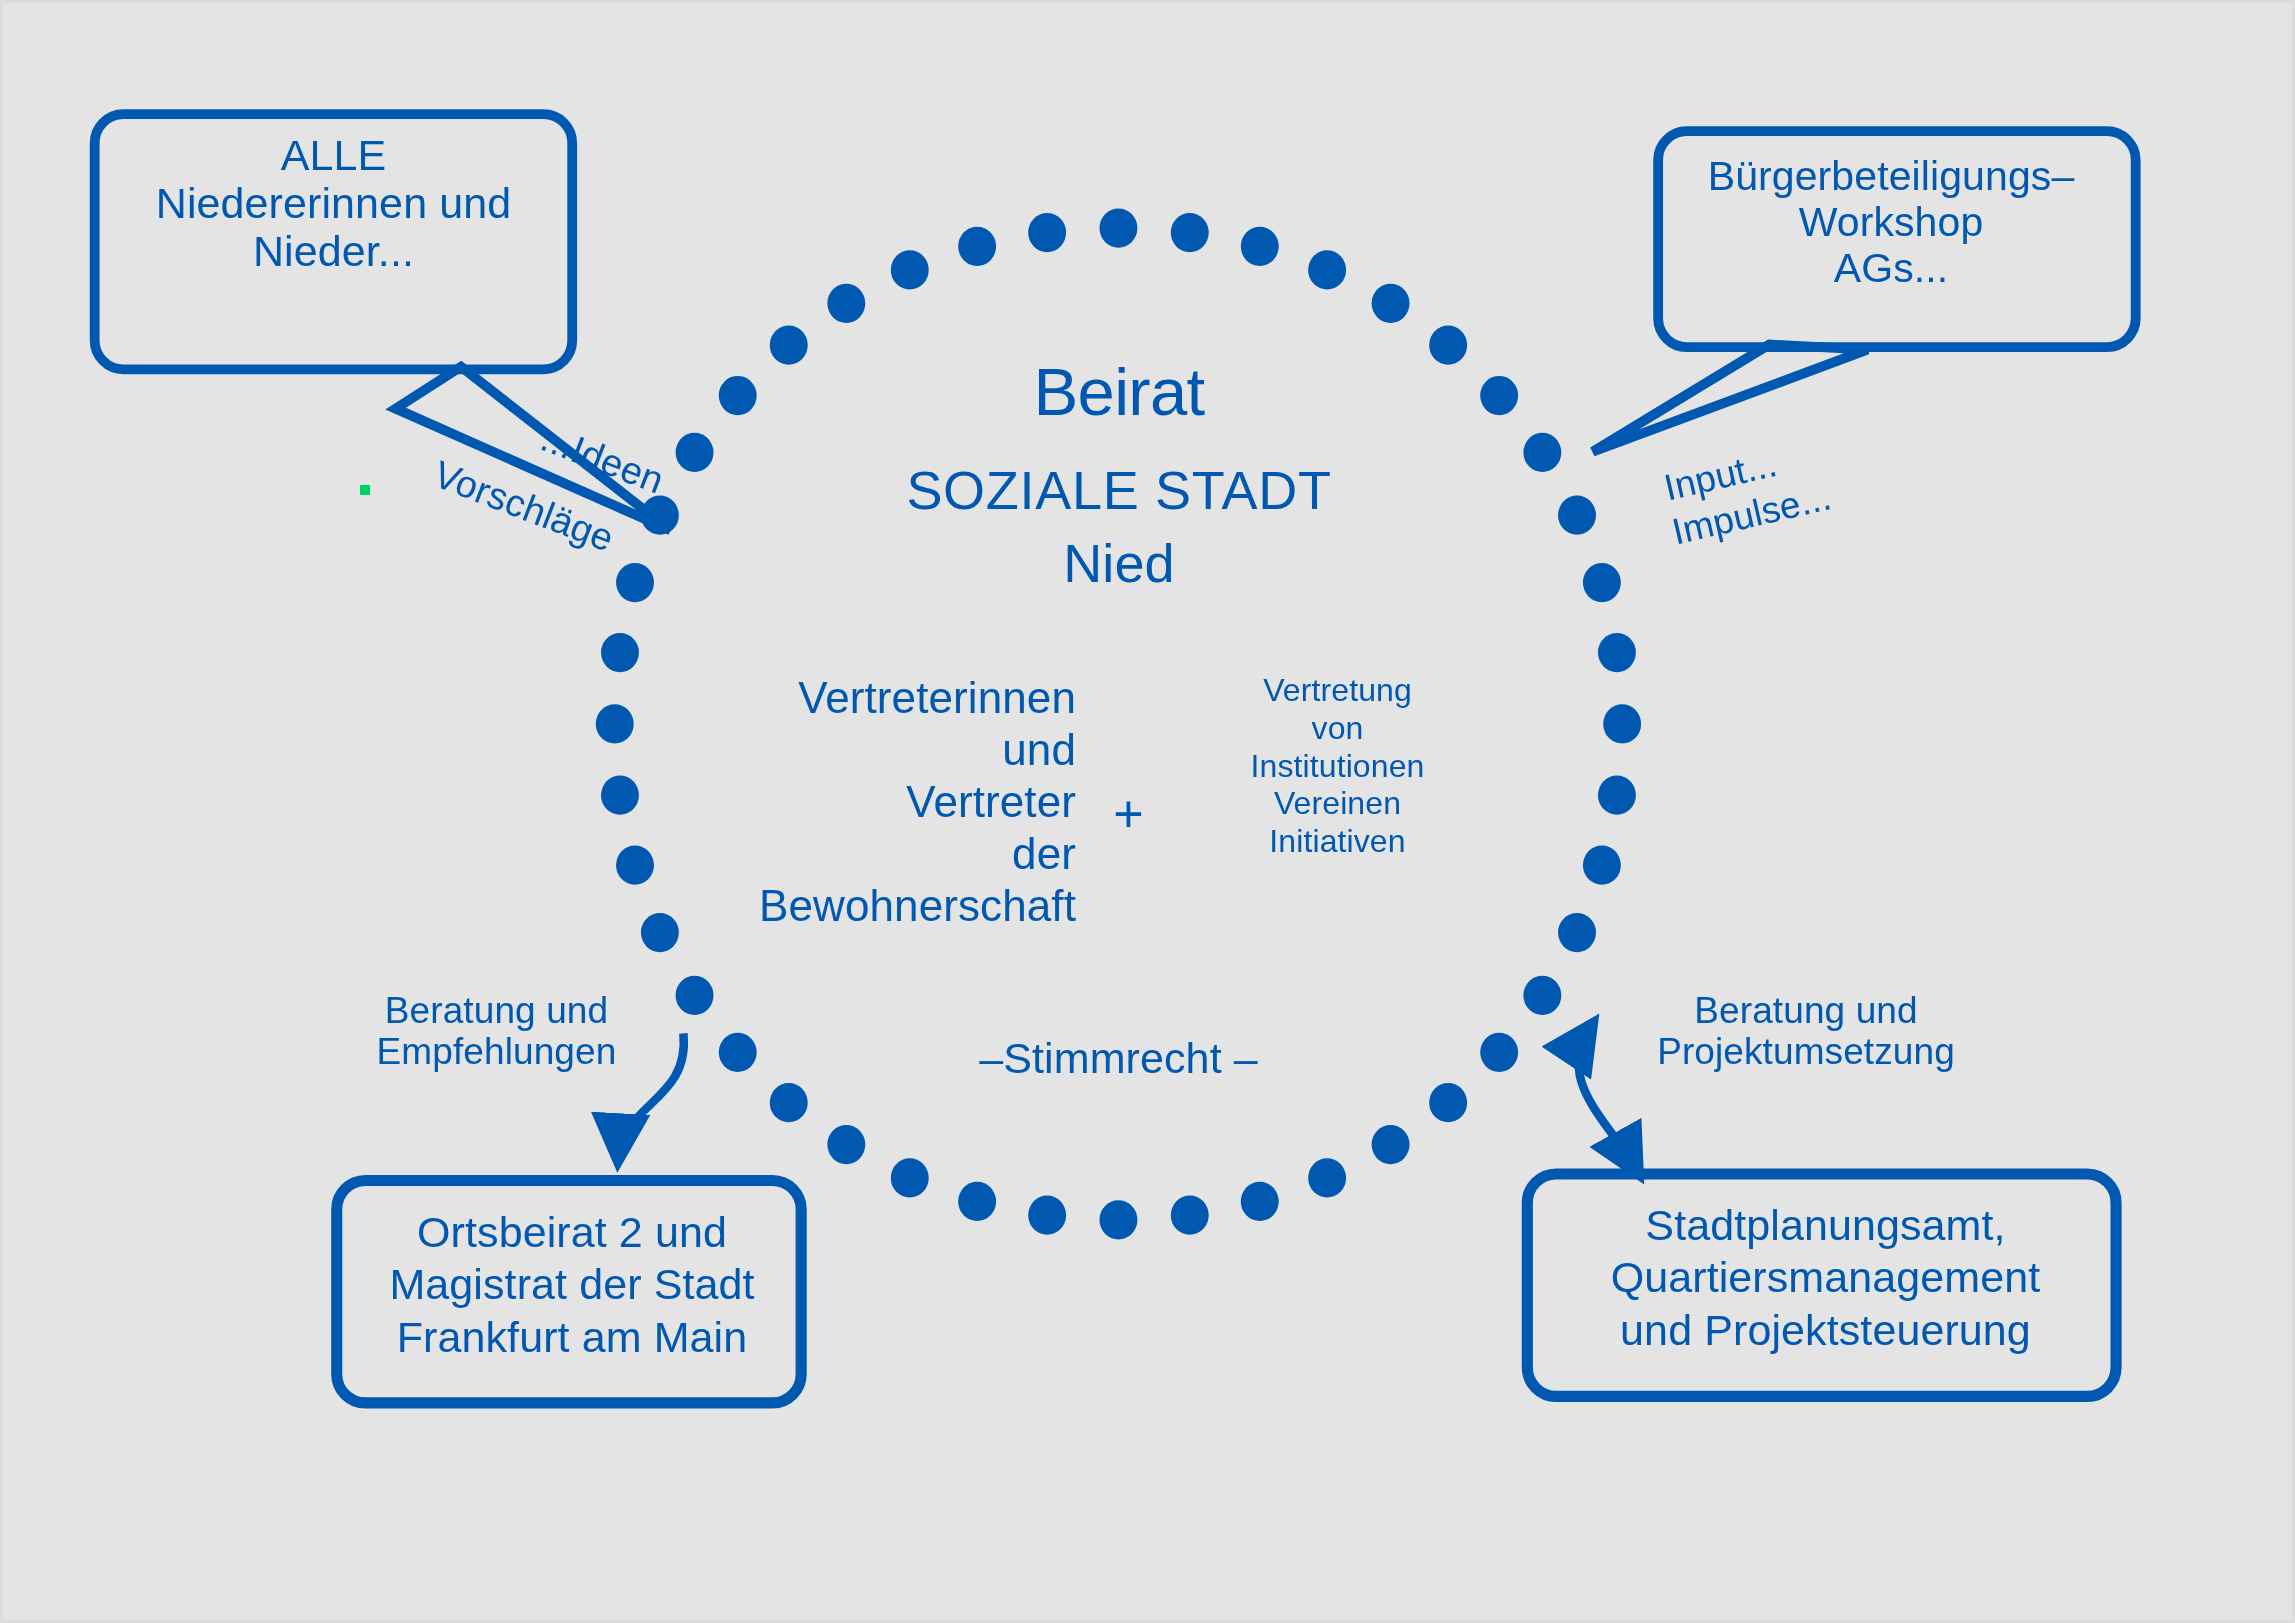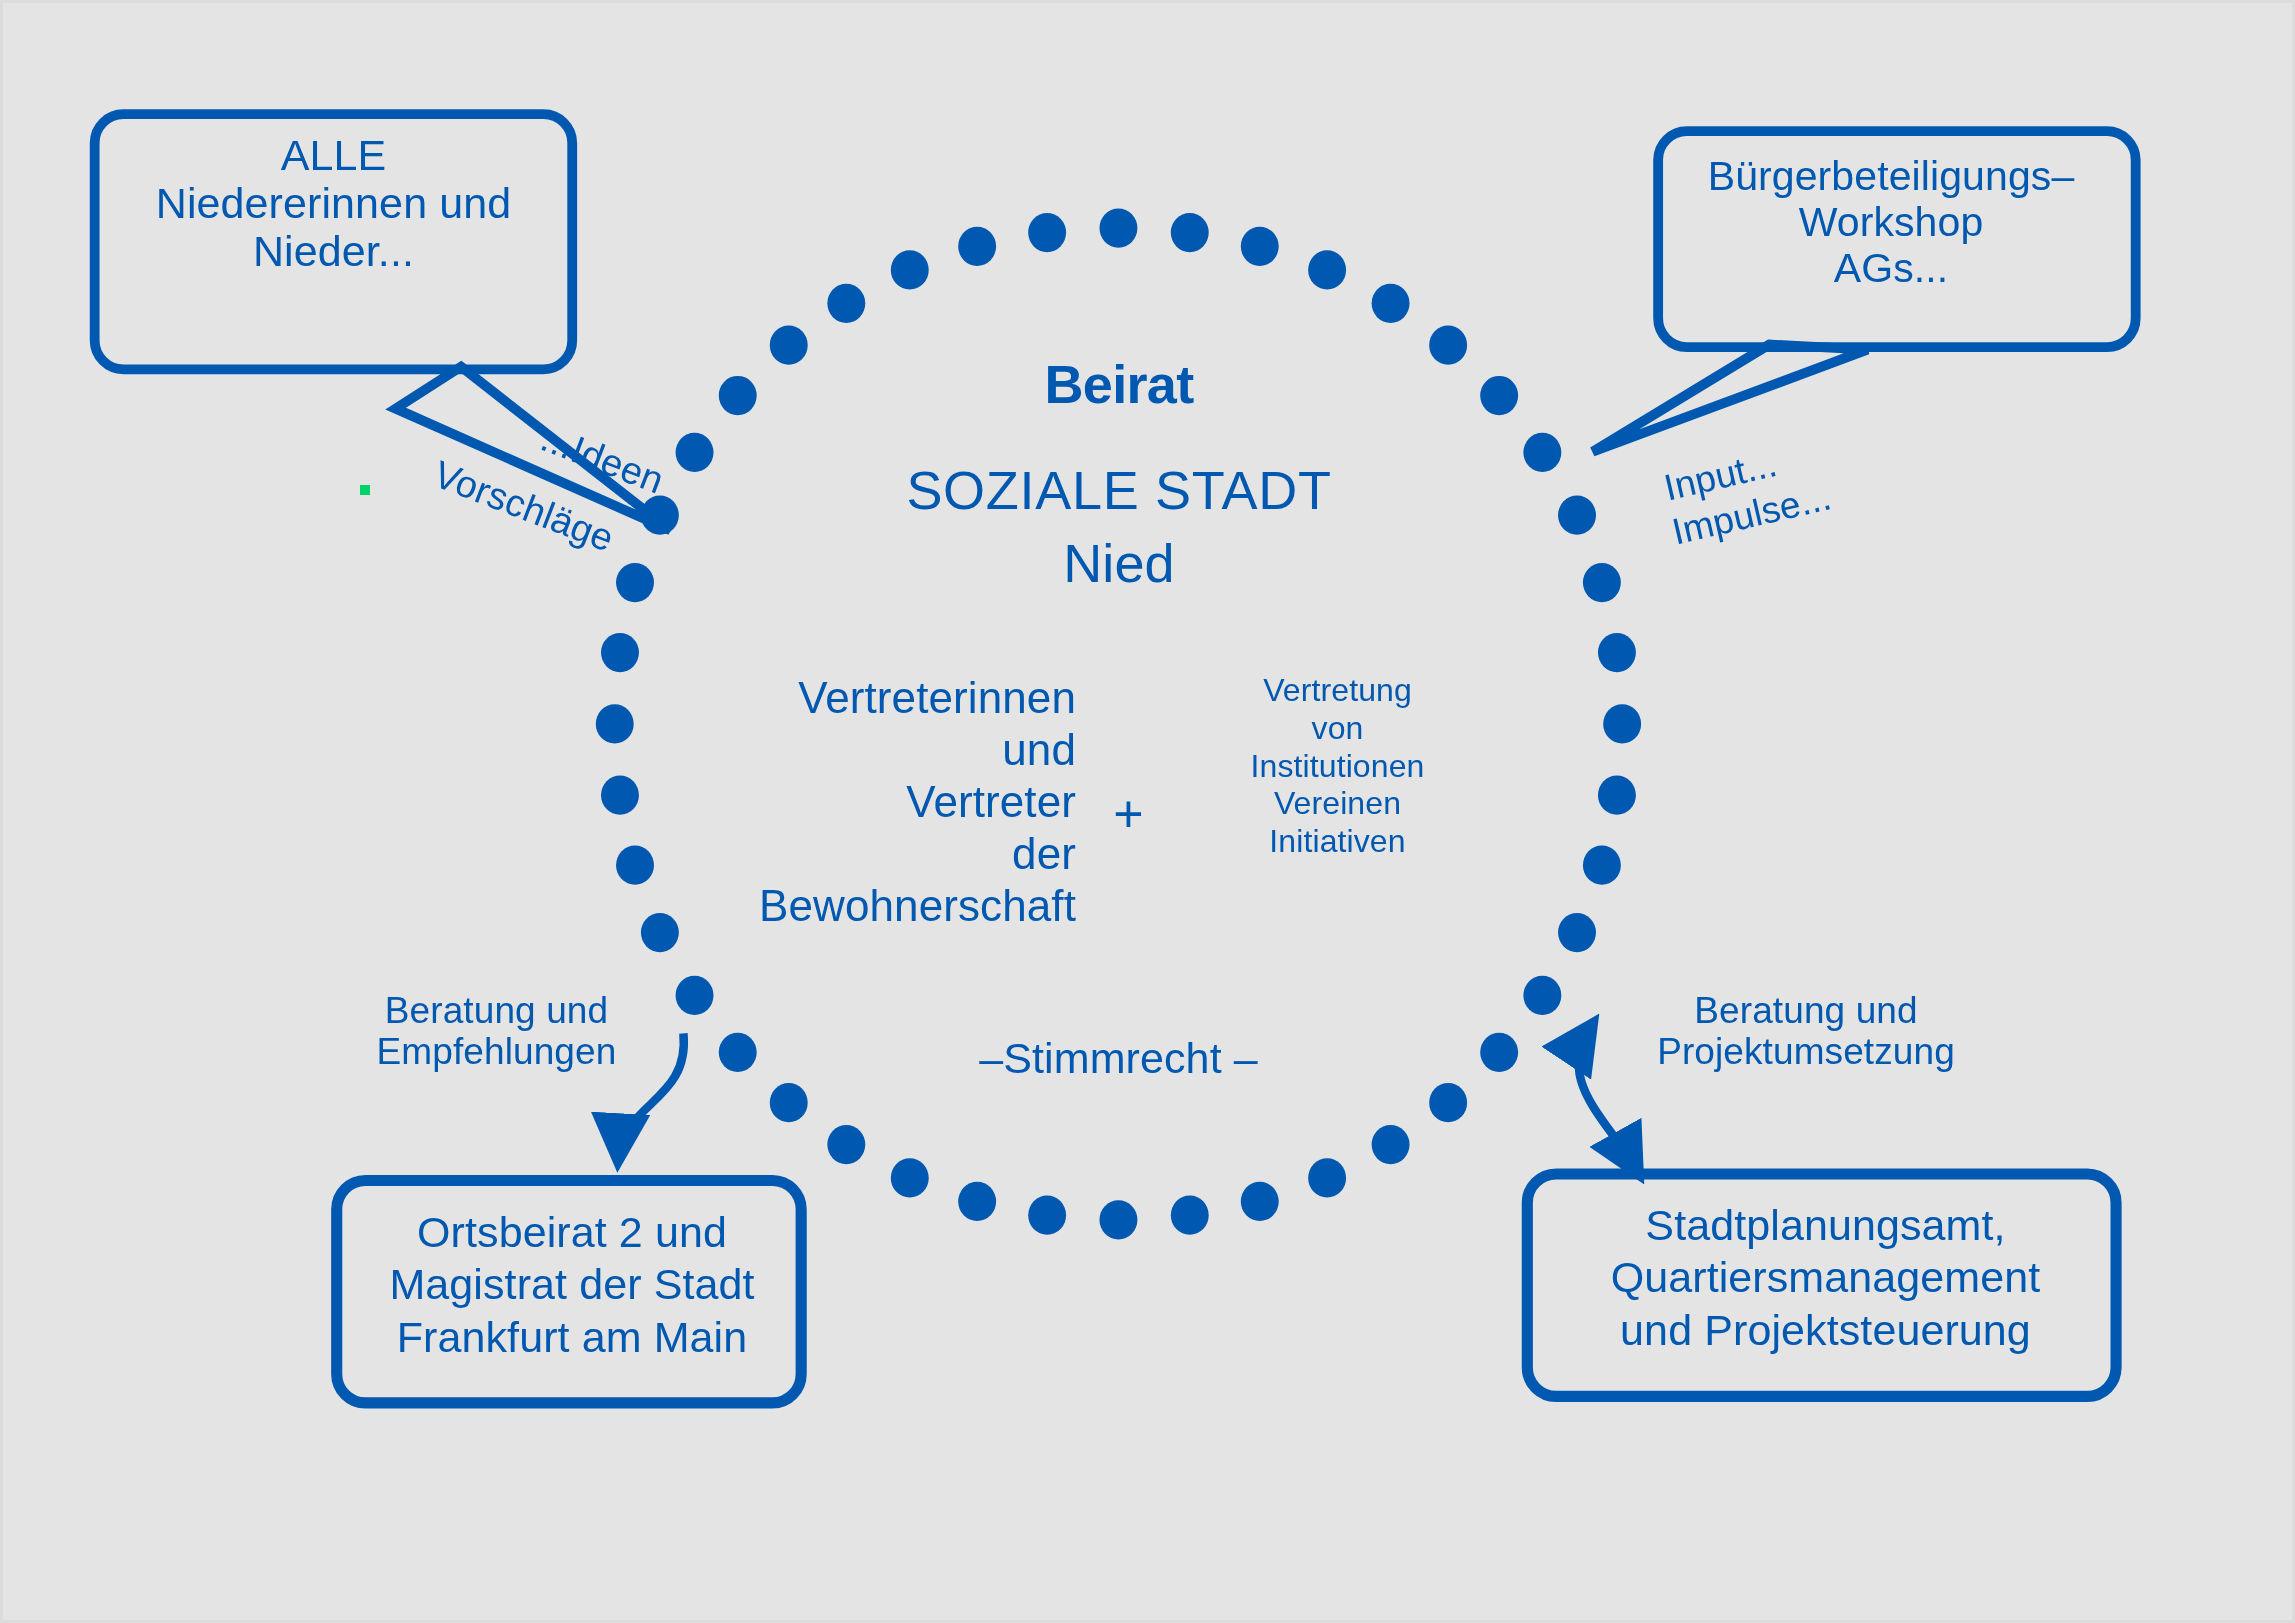--- a/index.html
+++ b/index.html
@@ -42,22 +42,22 @@
   #bubble-right-text {
     left: 1662px; top: 151px;
     width: 452px;
     font-size: 41px;
   }
 
   
   #core-title {
     left: 789px; top: 351px;
     width: 654px;
-    font-size: 54px;
-    font-weight: bold;
+    font-size: 67px;
+    font-weight: normal;
     letter-spacing: -0.7px;
   }
   #core-sub1 {
     left: 789px; top: 457px;
     width: 654px;
     font-size: 54px;
     letter-spacing: 0.7px;
   }
   #core-sub2 {
     left: 789px; top: 530px;

